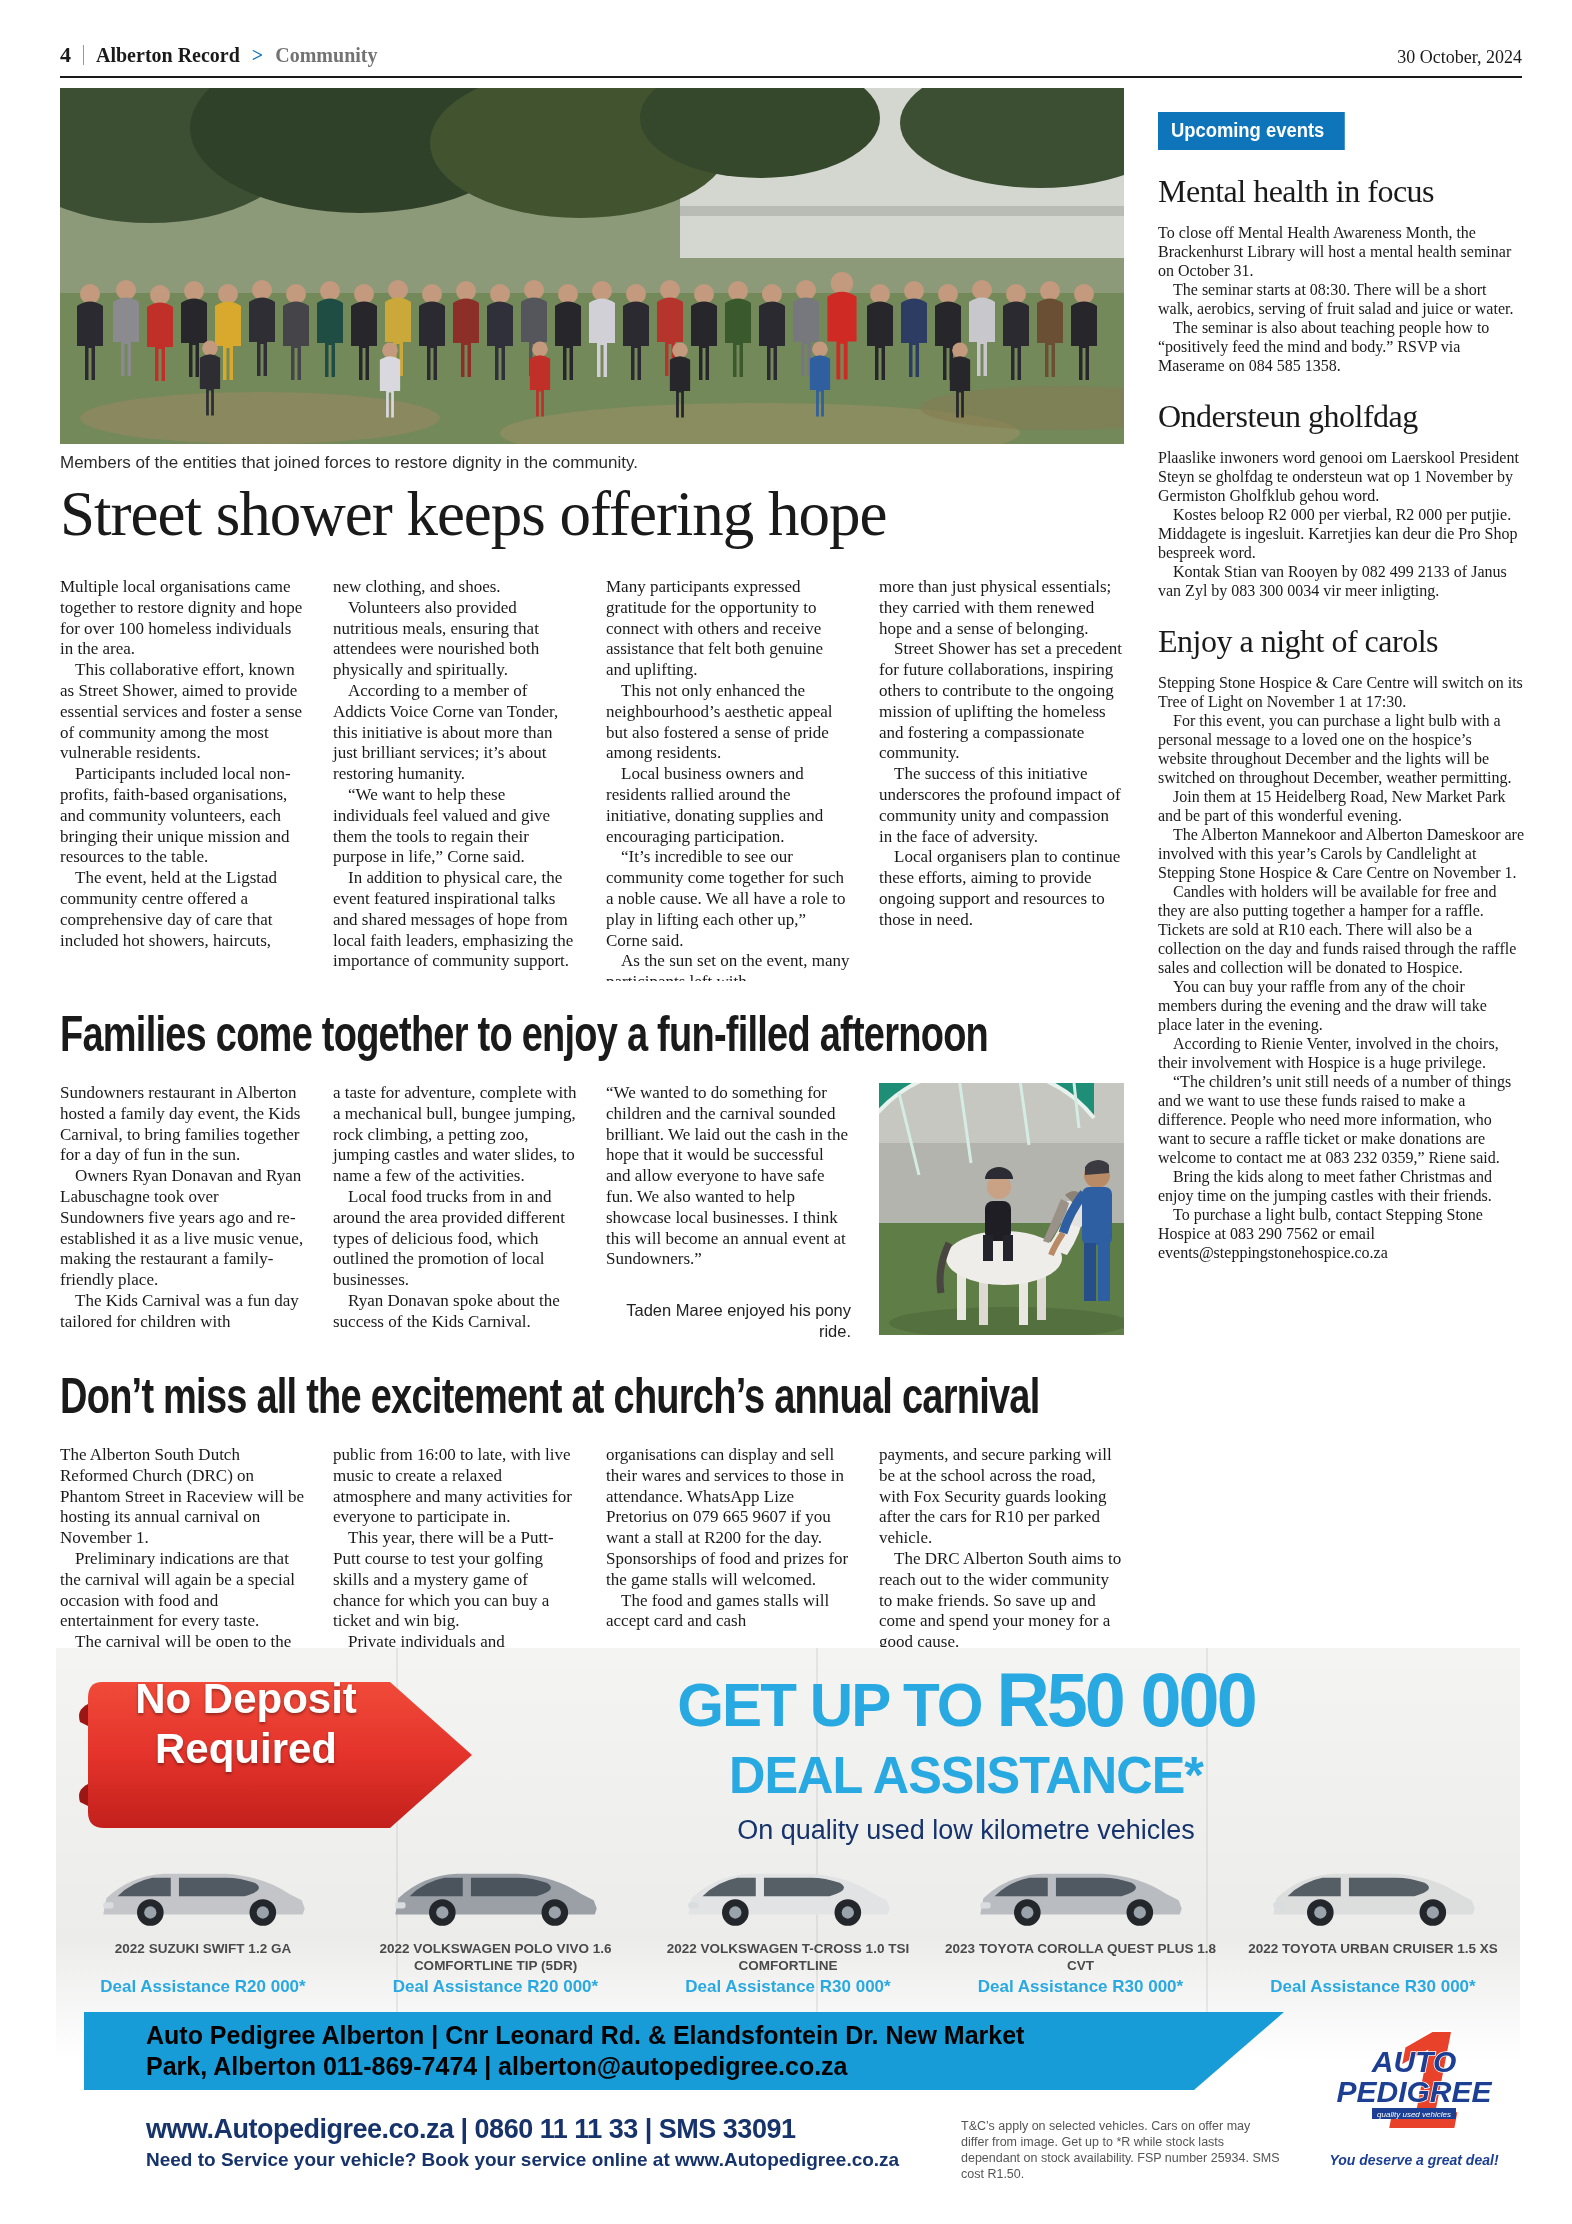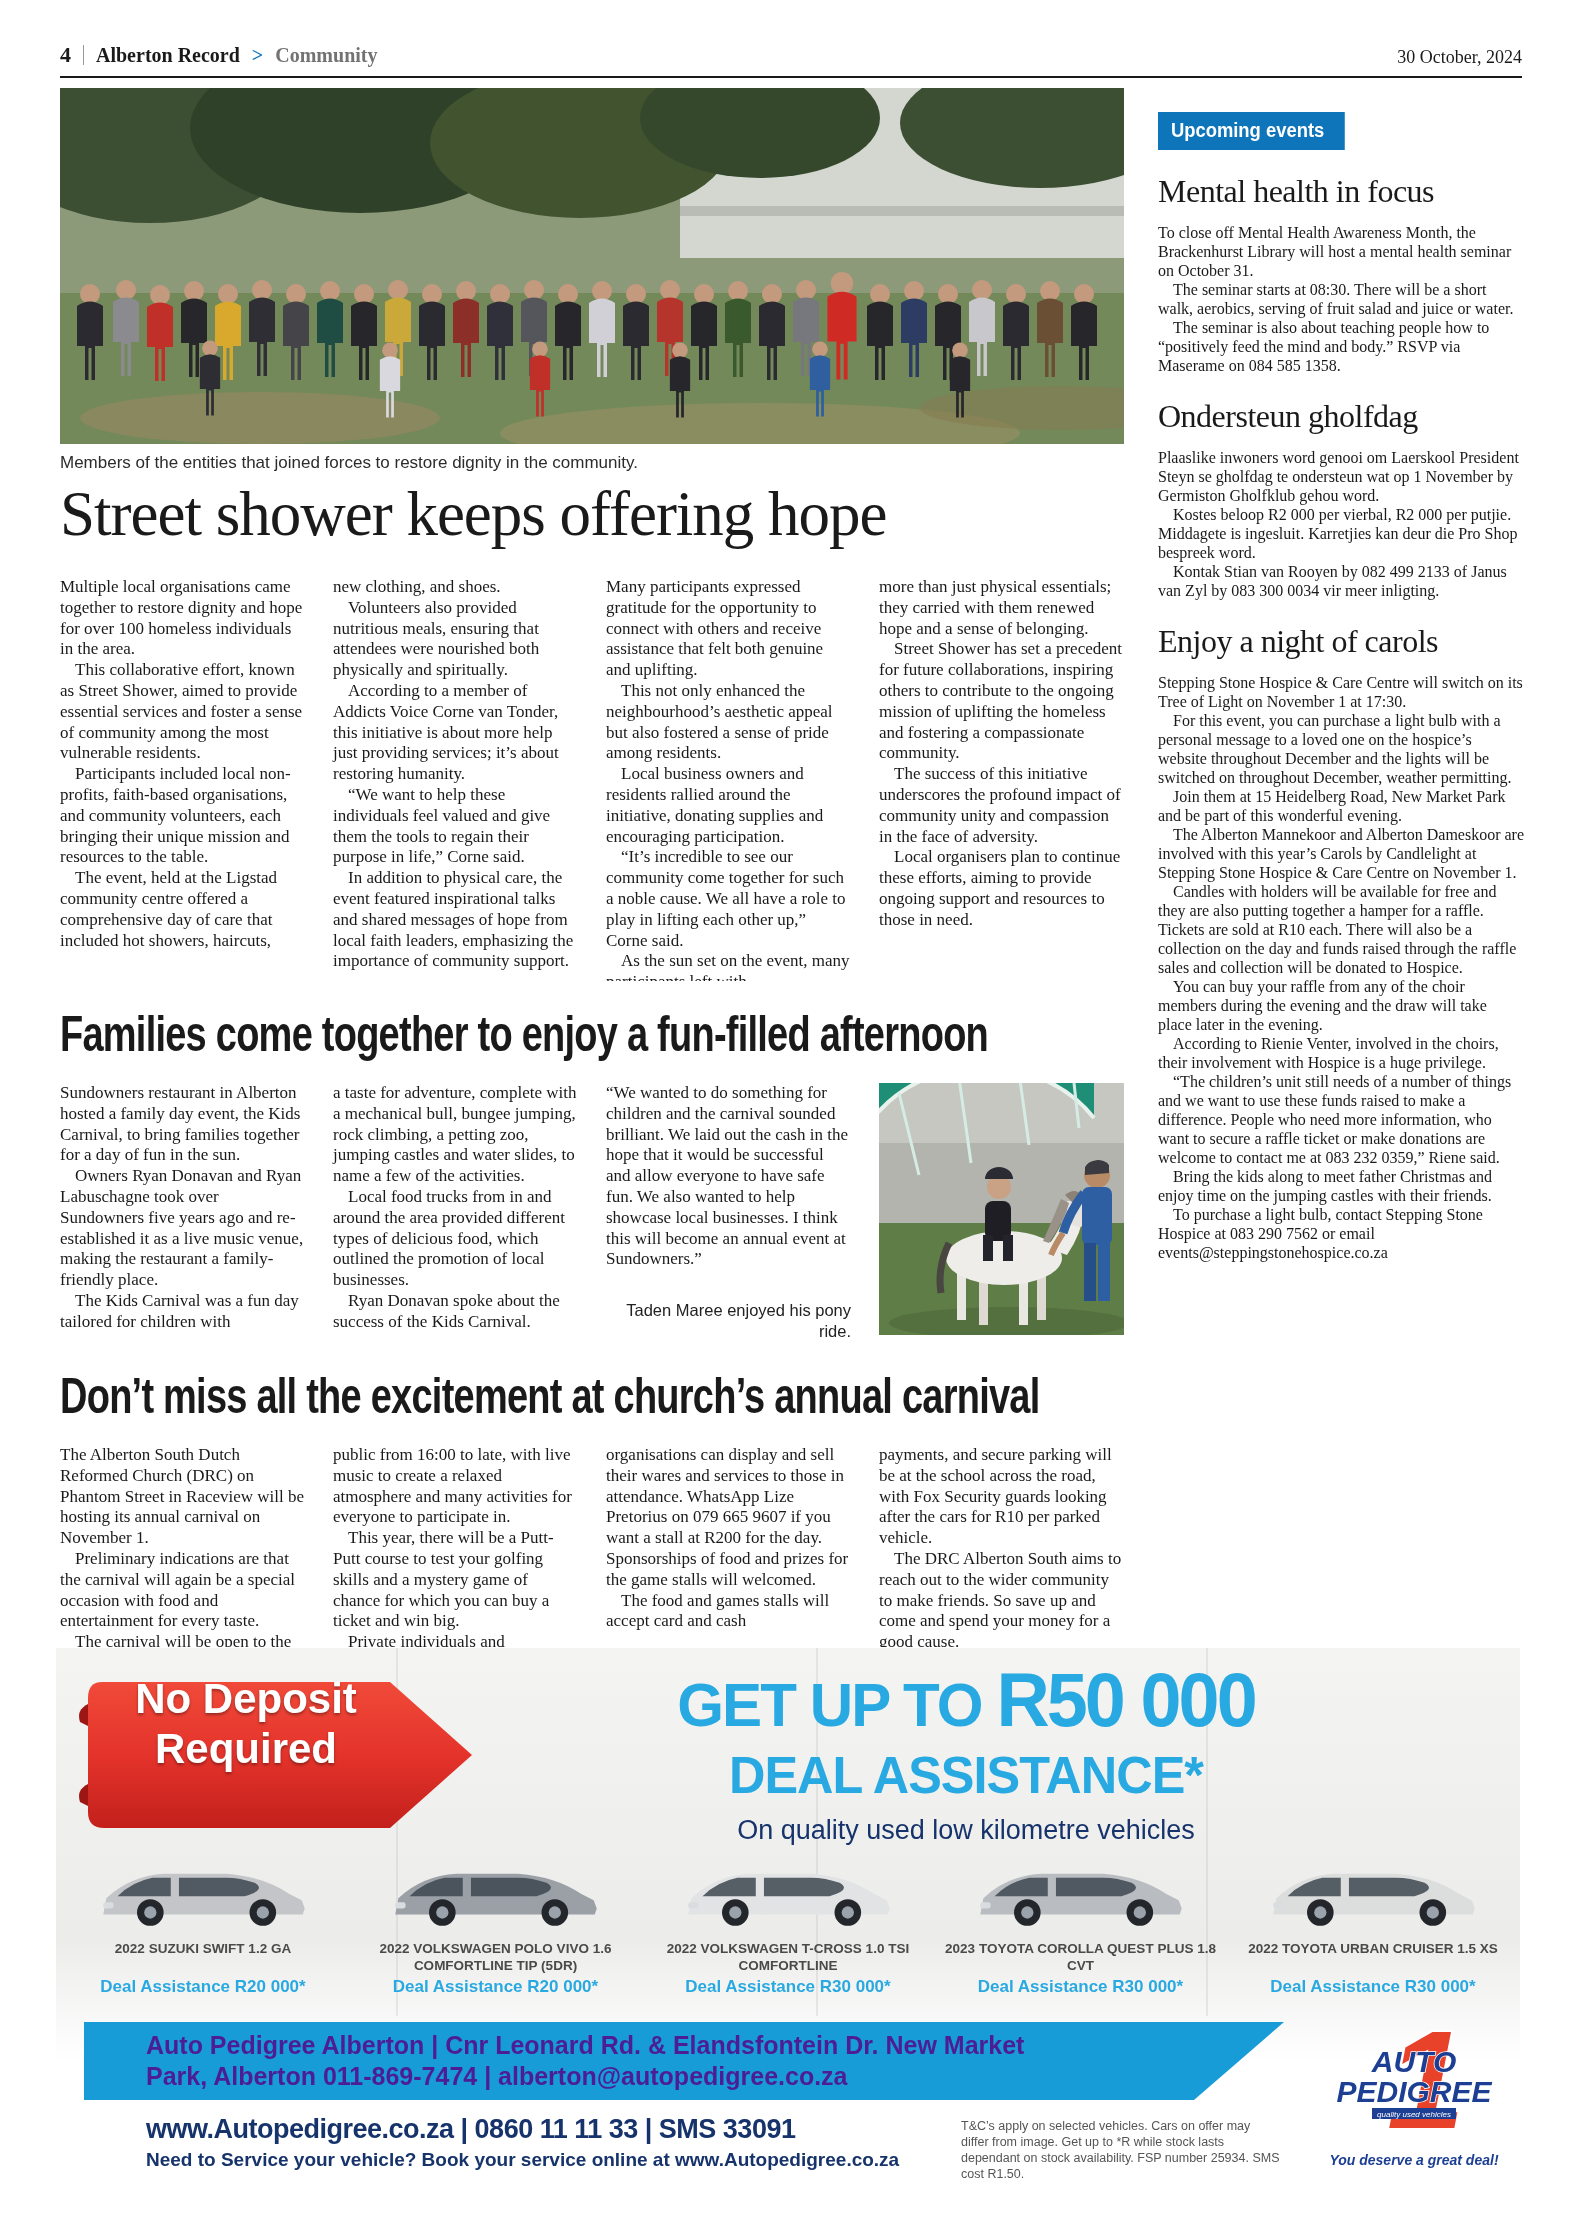--- a/index.html
+++ b/index.html
@@ -51,21 +51,21 @@
   .ad-line3{color:#16336b;font-size:27px;margin-top:10px;text-align:center;}
   .cars{position:absolute;left:4px;top:200px;width:1456px;display:flex;justify-content:space-between;}
   .car{width:286px;text-align:center;color:#3a3a3a;}
   .car svg{width:225px;height:84px;color:#c3c5c8;}
   .car:nth-child(2) svg{color:#9aa0a6;}
   .car:nth-child(3) svg{color:#e2e3e4;}
   .car:nth-child(4) svg{color:#b9bcc0;}
   .car:nth-child(5) svg{color:#dcdddd;}
   .car-name{font-size:13.5px;line-height:17px;font-weight:bold;color:#4a4a4a;min-height:34px;margin-top:4px;}
   .car-price{font-size:17px;font-weight:bold;color:#29a9e1;margin-top:3px;}
-  .dealer-bar{position:absolute;left:28px;top:374px;width:1200px;height:78px;background:#189cd8;color:#4c1d95;
+  .dealer-bar{position:absolute;left:28px;top:364px;width:1200px;height:78px;background:#189cd8;color:#000000;
               clip-path:polygon(0 0,100% 0,calc(100% - 90px) 100%,0 100%);
               font-weight:bold;font-size:25px;line-height:31px;padding:8px 0 0 62px;box-sizing:border-box;}
   .ad-contact{position:absolute;left:90px;top:466px;color:#16336b;}
   .contact-line{font-weight:bold;font-size:27px;letter-spacing:-.5px;}
   .service-line{font-weight:bold;font-size:19px;margin-top:4px;}
   .ad-terms{position:absolute;left:905px;top:470px;width:320px;font-size:12.5px;line-height:16px;color:#555;}
   .ap-logo{position:absolute;left:1258px;top:362px;width:200px;text-align:center;}
   .ap-tagline{color:#1c3f94;font-style:italic;font-weight:bold;font-size:14px;margin-top:0px;}
 </style>
 </head>
@@ -153,21 +153,21 @@
     <div class="col-row art1">
       <div class="col">
           <p class="para">Multiple local organisations came together to restore dignity and hope for over 100 homeless individuals in the area.</p>
           <p class="para">This collaborative effort, known as Street Shower, aimed to provide essential services and foster a sense of community among the most vulnerable residents.</p>
           <p class="para">Participants included local non-profits, faith-based organisations, and community volunteers, each bringing their unique mission and resources to the table.</p>
           <p class="para">The event, held at the Ligstad community centre offered a comprehensive day of care that included hot showers, haircuts,</p>
         </div>
       <div class="col">
           <p class="para">new clothing, and shoes.</p>
           <p class="para">Volunteers also provided nutritious meals, ensuring that attendees were nourished both physically and spiritually.</p>
-          <p class="para">According to a member of Addicts Voice Corne van Tonder, this initiative is about more help just providing services; it’s about restoring humanity.</p>
+          <p class="para">According to a member of Addicts Voice Corne van Tonder, this initiative is about more than just brilliant services; it’s about restoring humanity.</p>
           <p class="para">“We want to help these individuals feel valued and give them the tools to regain their purpose in life,” Corne said.</p>
           <p class="para">In addition to physical care, the event featured inspirational talks and shared messages of hope from local faith leaders, emphasizing the importance of community support.</p>
         </div>
       <div class="col">
           <p class="para">Many participants expressed gratitude for the opportunity to connect with others and receive assistance that felt both genuine and uplifting.</p>
           <p class="para">This not only enhanced the neighbourhood’s aesthetic appeal but also fostered a sense of pride among residents.</p>
           <p class="para">Local business owners and residents rallied around the initiative, donating supplies and encouraging participation.</p>
           <p class="para">“It’s incredible to see our community come together for such a noble cause. We all have a role to play in lifting each other up,” Corne said.</p>
           <p class="para">As the sun set on the event, many participants left with</p>
         </div>

